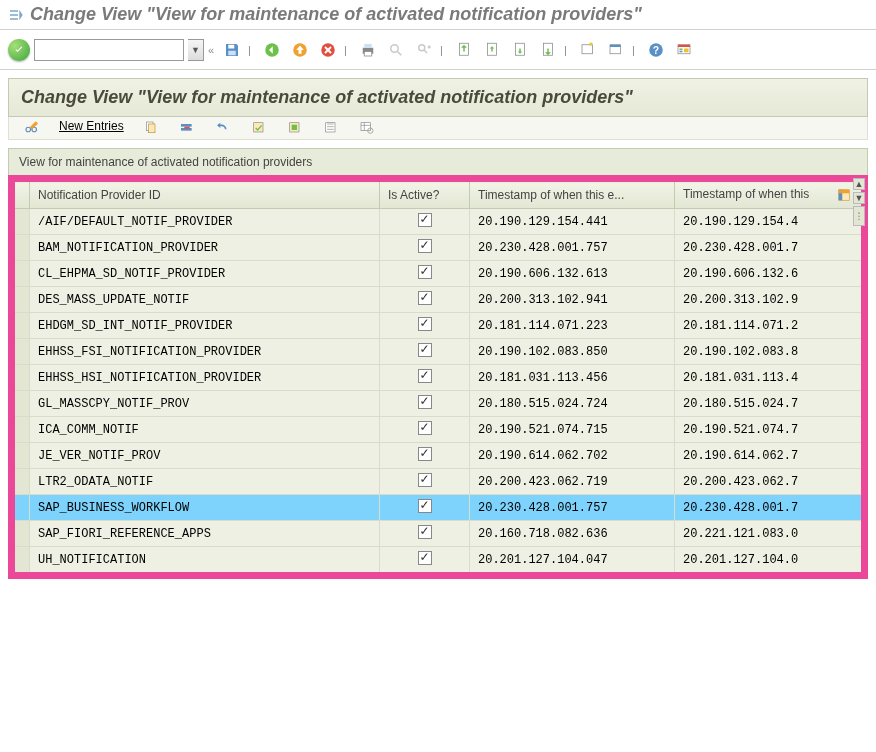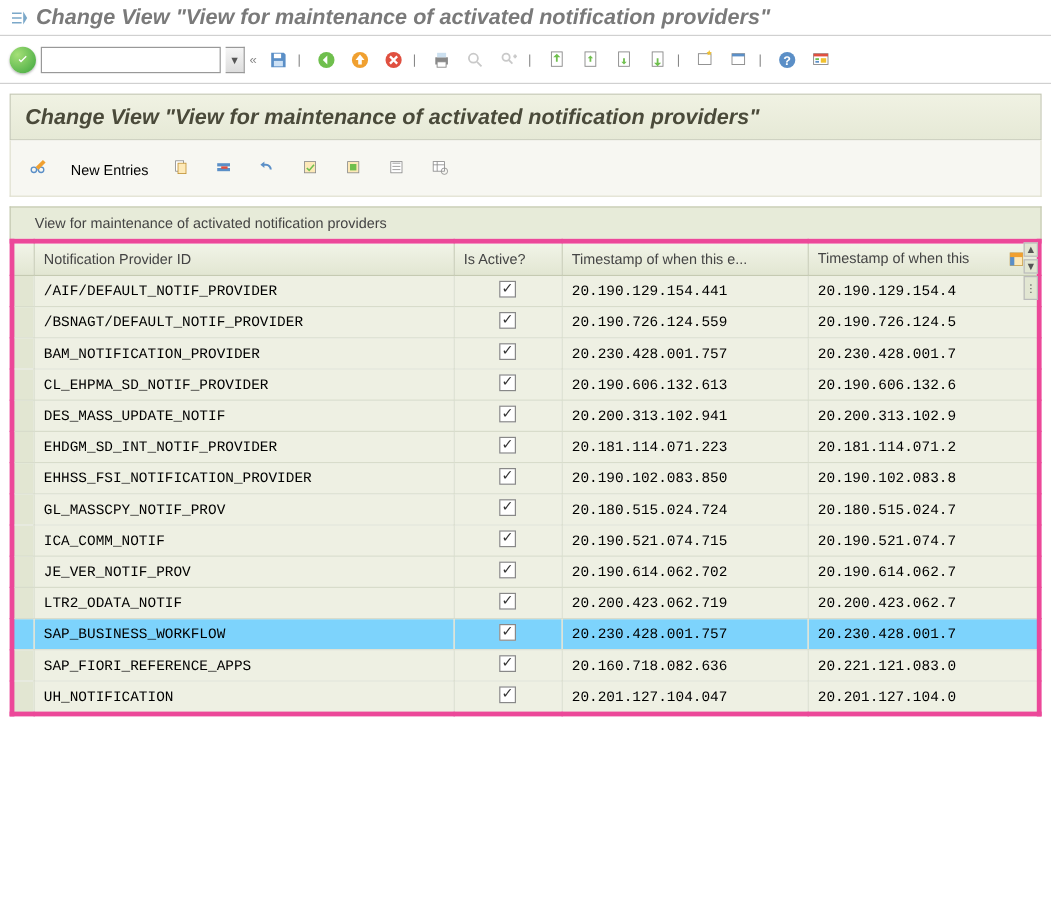--- a/index.html
+++ b/index.html
@@ -18,28 +18,28 @@
   .tb-sep { width: 8px; height: 22px; display:flex; align-items:center; color:#888; font-size:11px;}
   .tb-btn { width: 24px; height: 24px; display:flex; align-items:center; justify-content:center; cursor:pointer; border-radius:2px; }
   svg.ic { width: 18px; height: 18px; }
 
   
   .panel { margin: 8px; }
   .panel-header { background: linear-gradient(#f0f2e3, #e6e9d6); border: 1px solid #c5c8b5; padding: 8px 12px; }
   .panel-header .ph-text { font-style: italic; font-weight: bold; font-size: 18px; color: #4a4a3a; }
 
   
-  .sub-toolbar { display: flex; align-items: flex-end; gap: 6px; padding: 12px 8px; background: #f7f7f2; border: 1px solid #e0e0d0; border-top:none;}
+  .sub-toolbar { display: flex; align-items: flex-start; gap: 6px; padding: 0 8px; background: #f7f7f2; border: 1px solid #e0e0d0; border-top:none;text-decoration:underline;}
   .sub-btn { display:flex; align-items:center; gap:3px; padding:2px 6px; cursor:pointer; border-radius:2px;}
   .sub-ic { width:18px; height:18px; display:flex; align-items:center; justify-content:center;}
 
   
   .grid-wrap { margin: 8px; position:relative;}
-  .grid-title { background:#e7ebd9; padding: 6px 20px; border:1px solid #c5cab2; border-bottom:none; color:#444;}
-  .grid { border:4px solid #ec4899; border-collapse: collapse; width: 100%; table-layout: fixed;}
+  .grid-title { background:#e7ebd9; padding: 6px 10px; border:1px solid #c5cab2; border-bottom:none; color:#444;}
+  .grid { border:7px solid #ec4899; border-collapse: collapse; width: 100%; table-layout: fixed;}
   .grid th { background: linear-gradient(#f2f4e8,#e2e6d2); color:#444; font-weight:normal; padding:5px 8px; border:1px solid #c5cab2; text-align:left; white-space:nowrap; overflow:hidden;}
   .grid td { padding:4px 8px; border:1px solid #d8dccb; background:#eef0e3; white-space:nowrap; overflow:hidden;}
   .grid tr.highlight td { background:#7dd3fc; }
   .grid td.sel { background:#e2e6d2; width:18px; padding:0;}
   .grid th.sel { width:18px; padding:0;}
   .col-id { font-family:"Courier New",monospace; }
   .col-ts { font-family:"Courier New",monospace; }
   .chk { display:inline-block; width:14px; height:14px; border:1px solid #888; background:#fff; position:relative; }
   .chk::after { content:"✓"; position:absolute; top:-2px; left:1px; font-size:12px; color:#333; }
   .grid td.chk-cell { text-align:center; }
@@ -290,27 +290,20 @@
     <tbody id="grid-body">
         <tr>
           <td class="sel"></td>
           <td class="col-id">/AIF/DEFAULT_NOTIF_PROVIDER</td>
           <td class="chk-cell"><span class="chk"></span></td>
           <td class="col-ts">20.190.129.154.441</td>
           <td class="col-ts">20.190.129.154.4</td>
         </tr>
         <tr>
           <td class="sel"></td>
-          <td class="col-id">/BSNAGT/DEFAULT_NOTIF_PROVIDER</td>
-          <td class="chk-cell"><span class="chk"></span></td>
-          <td class="col-ts">20.190.726.124.559</td>
-          <td class="col-ts">20.190.726.124.5</td>
-        </tr>
-        <tr>
-          <td class="sel"></td>
           <td class="col-id">BAM_NOTIFICATION_PROVIDER</td>
           <td class="chk-cell"><span class="chk"></span></td>
           <td class="col-ts">20.230.428.001.757</td>
           <td class="col-ts">20.230.428.001.7</td>
         </tr>
         <tr>
           <td class="sel"></td>
           <td class="col-id">CL_EHPMA_SD_NOTIF_PROVIDER</td>
           <td class="chk-cell"><span class="chk"></span></td>
           <td class="col-ts">20.190.606.132.613</td>
@@ -329,20 +322,27 @@
           <td class="chk-cell"><span class="chk"></span></td>
           <td class="col-ts">20.181.114.071.223</td>
           <td class="col-ts">20.181.114.071.2</td>
         </tr>
         <tr>
           <td class="sel"></td>
           <td class="col-id">EHHSS_FSI_NOTIFICATION_PROVIDER</td>
           <td class="chk-cell"><span class="chk"></span></td>
           <td class="col-ts">20.190.102.083.850</td>
           <td class="col-ts">20.190.102.083.8</td>
+        </tr>
+        <tr>
+          <td class="sel"></td>
+          <td class="col-id">EHHSS_HSI_NOTIFICATION_PROVIDER</td>
+          <td class="chk-cell"><span class="chk"></span></td>
+          <td class="col-ts">20.181.031.113.456</td>
+          <td class="col-ts">20.181.031.113.4</td>
         </tr>
         <tr>
           <td class="sel"></td>
           <td class="col-id">GL_MASSCPY_NOTIF_PROV</td>
           <td class="chk-cell"><span class="chk"></span></td>
           <td class="col-ts">20.180.515.024.724</td>
           <td class="col-ts">20.180.515.024.7</td>
         </tr>
         <tr>
           <td class="sel"></td>

